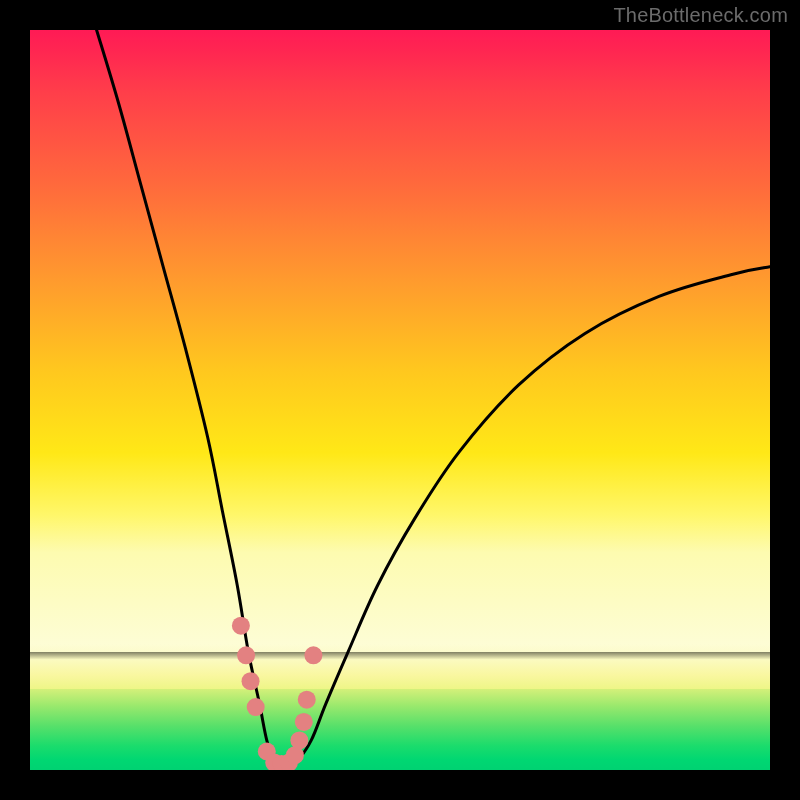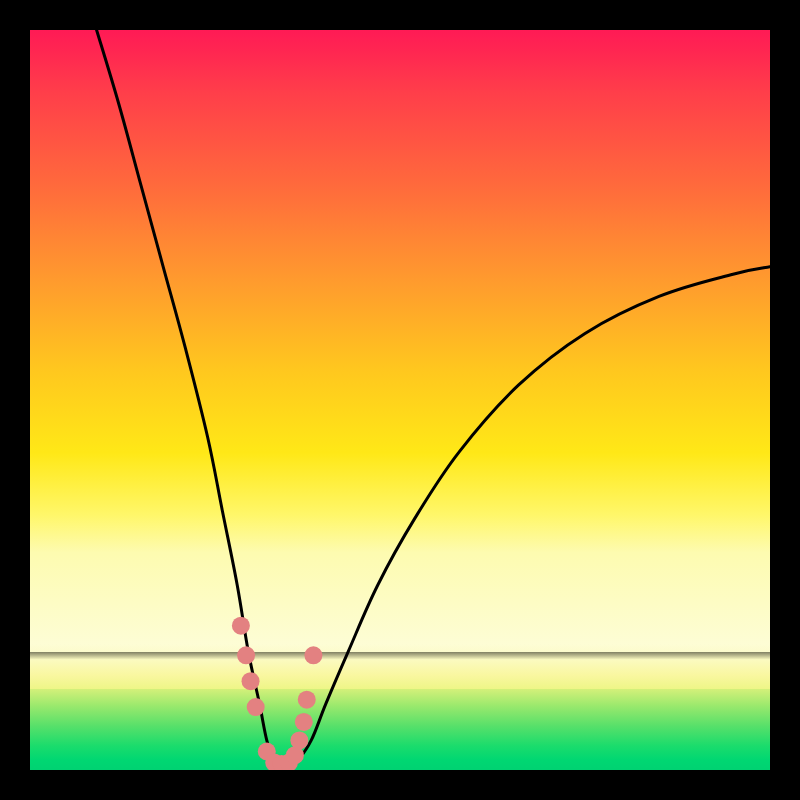--- a/index.html
+++ b/index.html
@@ -119,13 +119,14 @@
           <circle cx="251.60" cy="734.08" r="9" fill="#e38181"></circle>
           <circle cx="259.00" cy="732.60" r="9" fill="#e38181"></circle>
           <circle cx="264.92" cy="725.20" r="9" fill="#e38181"></circle>
           <circle cx="269.36" cy="710.40" r="9" fill="#e38181"></circle>
           <circle cx="273.80" cy="691.90" r="9" fill="#e38181"></circle>
           <circle cx="276.76" cy="669.70" r="9" fill="#e38181"></circle>
           <circle cx="283.42" cy="625.30" r="9" fill="#e38181"></circle>
         </g>
     </svg>
   </div>
+  <div class="watermark">TheBottleneck.com</div>
 </div>
 
 </body></html>

